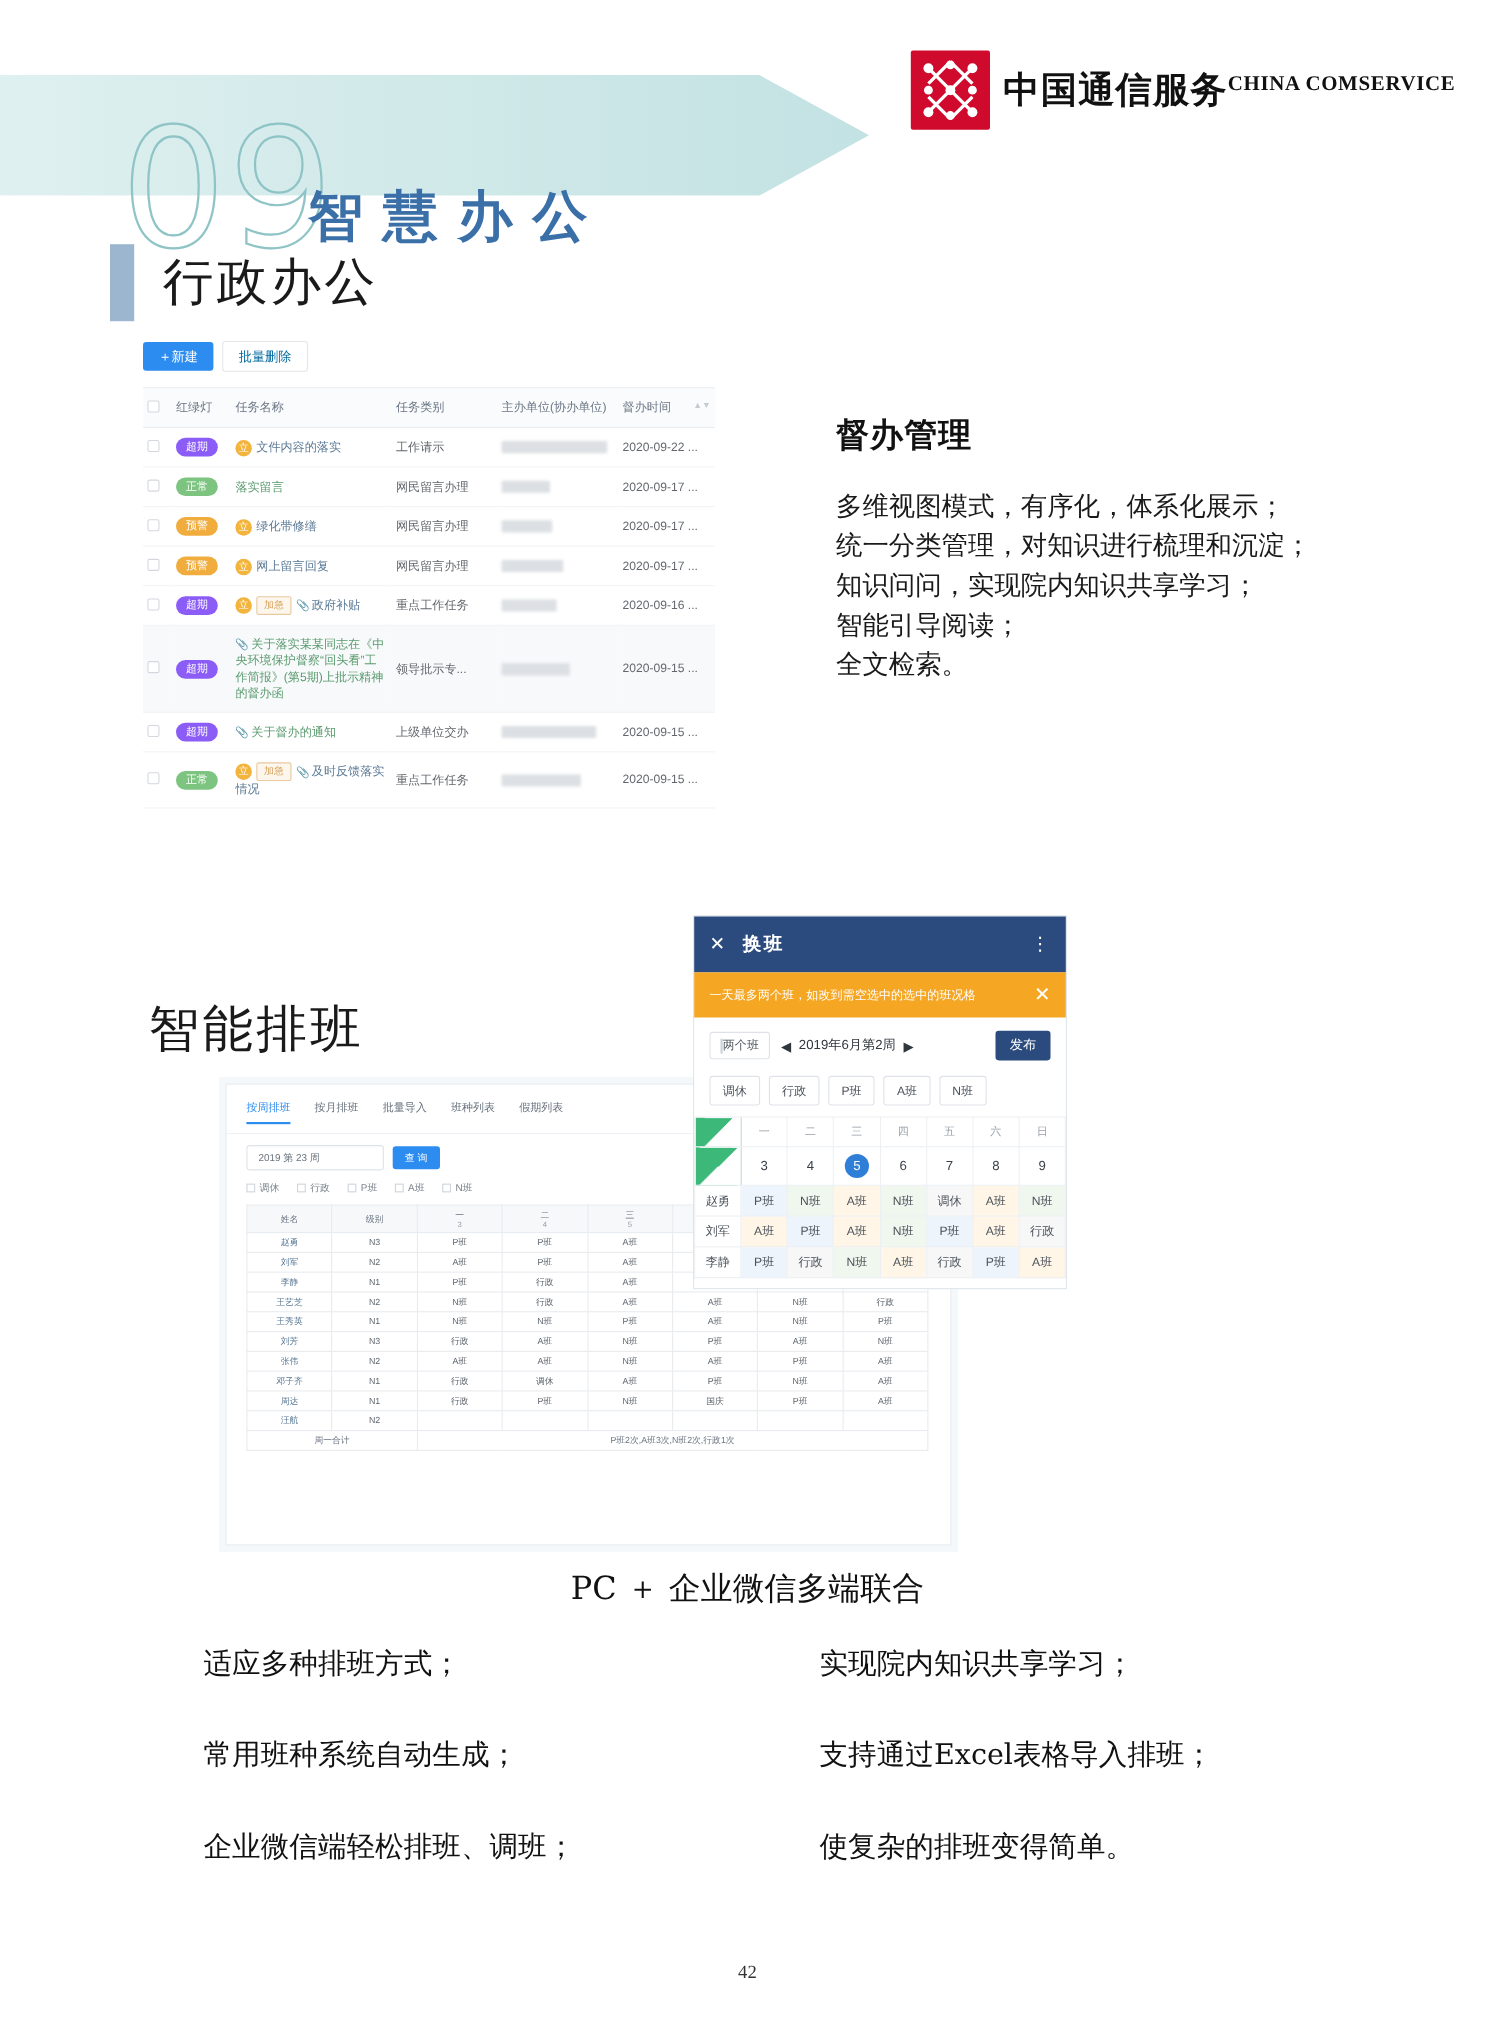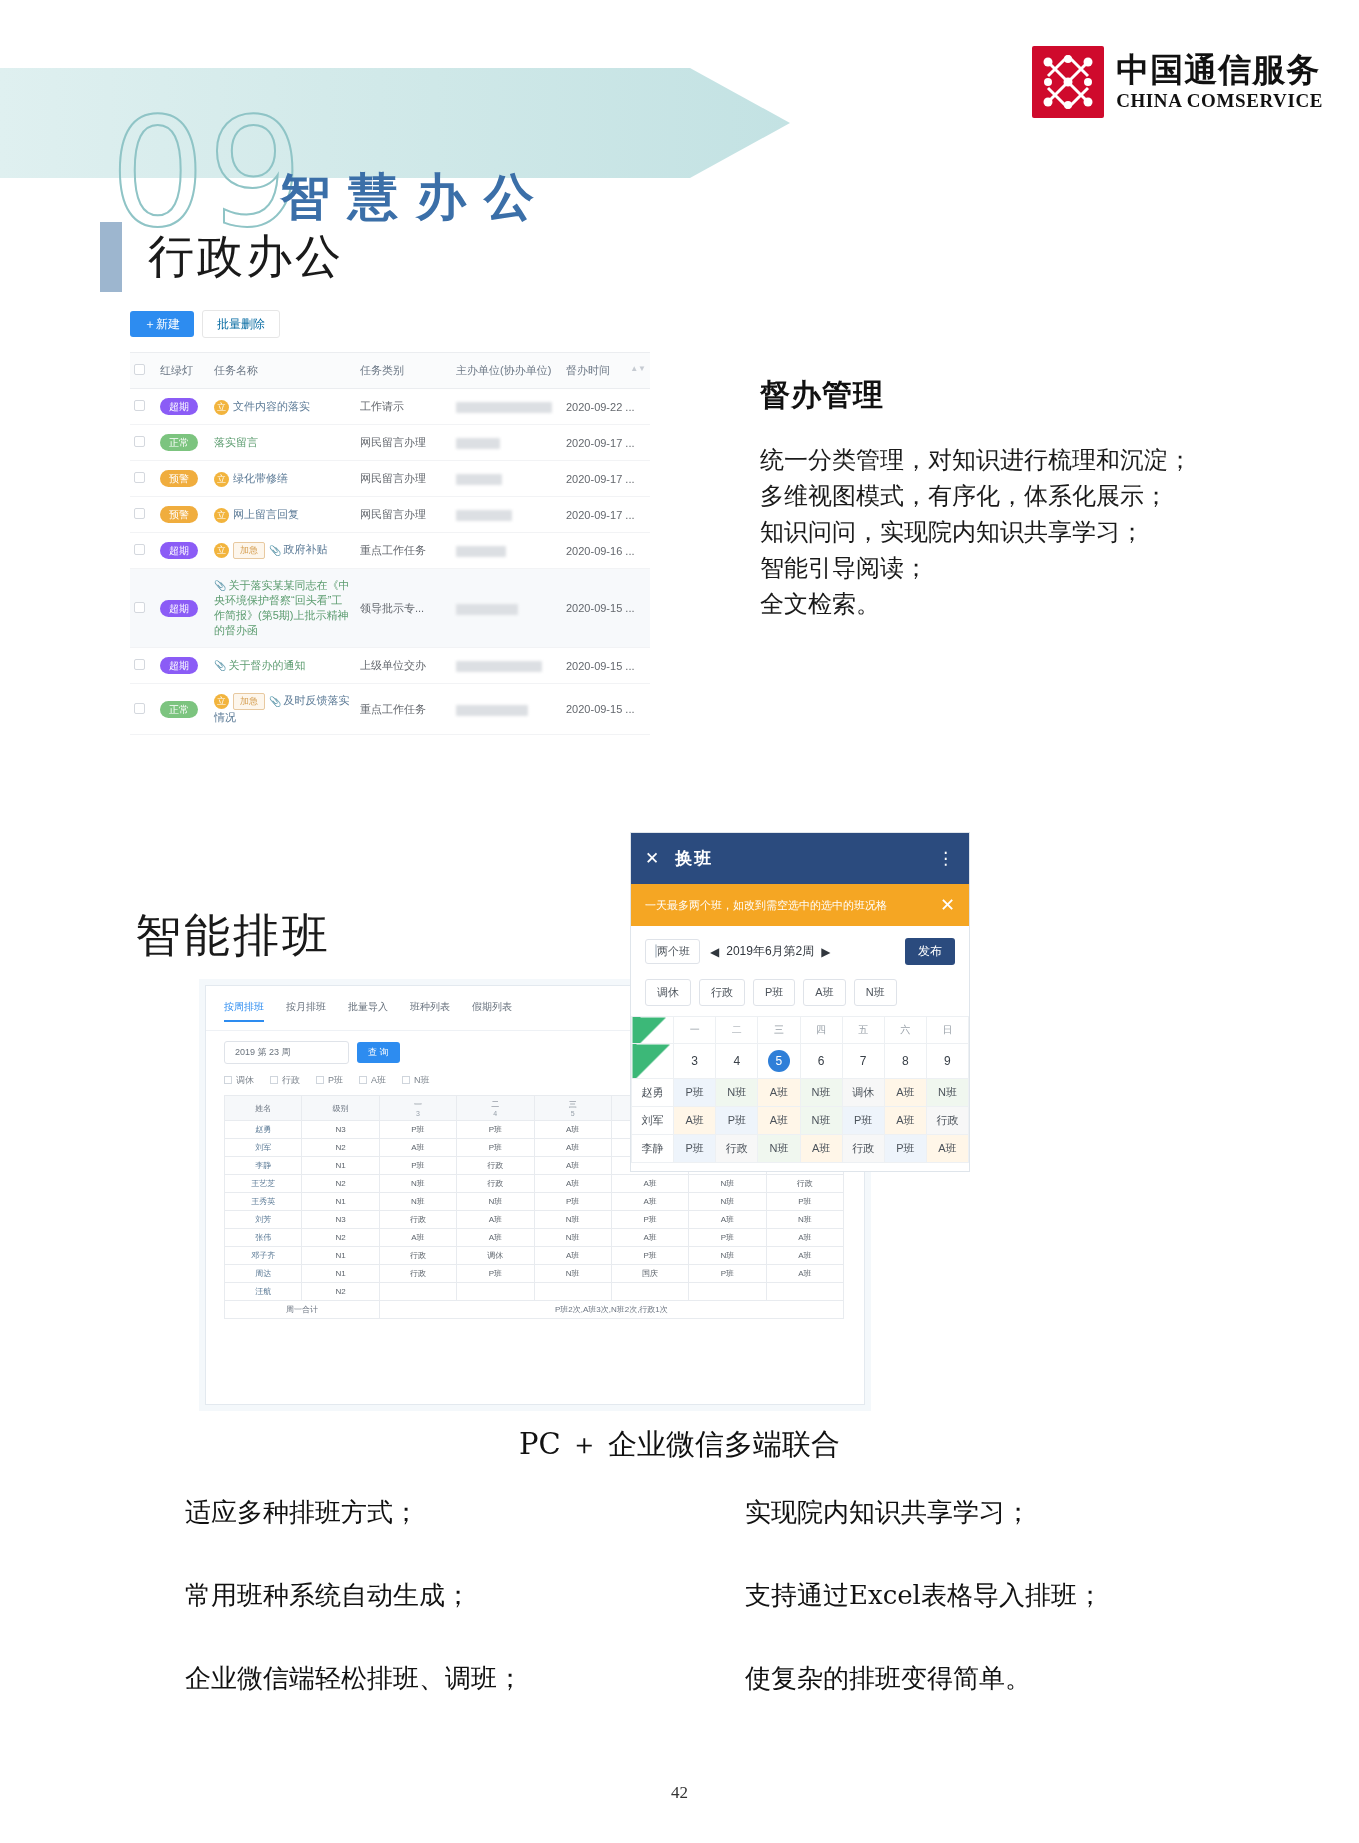--- a/index.html
+++ b/index.html
@@ -31,21 +31,21 @@
     position: absolute; left: 280px; top: 96px;
     font-family: "DejaVu Sans", sans-serif;
     font-size: 50px; font-weight: 700; color: #3b6fa8;
     letter-spacing: 18px;
   }
 
   
   .logo-block { position: absolute; right: 36px; top: 46px; display: flex; align-items: center; gap: 12px; }
   .logo-mark { width: 72px; height: 72px; background: #cf0a2c; position: relative; border-radius: 2px; }
   .logo-mark svg { position: absolute; inset: 0; }
-  .logo-text { display: flex; flex-direction: column; justify-content: center; }
+  .logo-text { display: flex; flex-direction: row; justify-content: center; }
   .logo-cn { font-family: "DejaVu Sans", sans-serif; font-size: 33px; font-weight: 700; color: #111; letter-spacing: 1px; line-height: 1.08; }
   .logo-en { font-family: "Liberation Serif", serif; font-size: 19px; font-weight: 700; color: #111; letter-spacing: .6px; margin-top: 2px; }
 
   
   .sec-head { position: absolute; display: flex; align-items: center; gap: 26px; }
   .sec-bar { width: 22px; height: 70px; background: #9db6cf; }
   .sec-title { font-family: "DejaVu Sans", sans-serif; font-size: 46px; font-weight: 400; color: #1a1a1a; letter-spacing: 3px; }
 
   
   .shot-duban { position: absolute; left: 130px; top: 310px; width: 520px; }
@@ -298,22 +298,22 @@
             <td>重点工作任务</td>
             <td><span class="redact" style="width:72px"></span></td>
             <td>2020-09-15 ...</td>
           </tr>
         </tbody>
     </table>
   </div>
 
   <div class="duban-text">
     <h3>督办管理</h3>
+    <p>多维视图模式，有序化，体系化展示；</p>
     <p>统一分类管理，对知识进行梳理和沉淀；</p>
-    <p>多维视图模式，有序化，体系化展示；</p>
     <p>知识问问，实现院内知识共享学习；</p>
     <p>智能引导阅读；</p>
     <p>全文检索。</p>
   </div>
 
   <div class="sec-head" style="left:135px; top:905px; gap:0;">
     <div class="sec-title">智能排班</div>
   </div>
 
   <div class="shot-pc">

